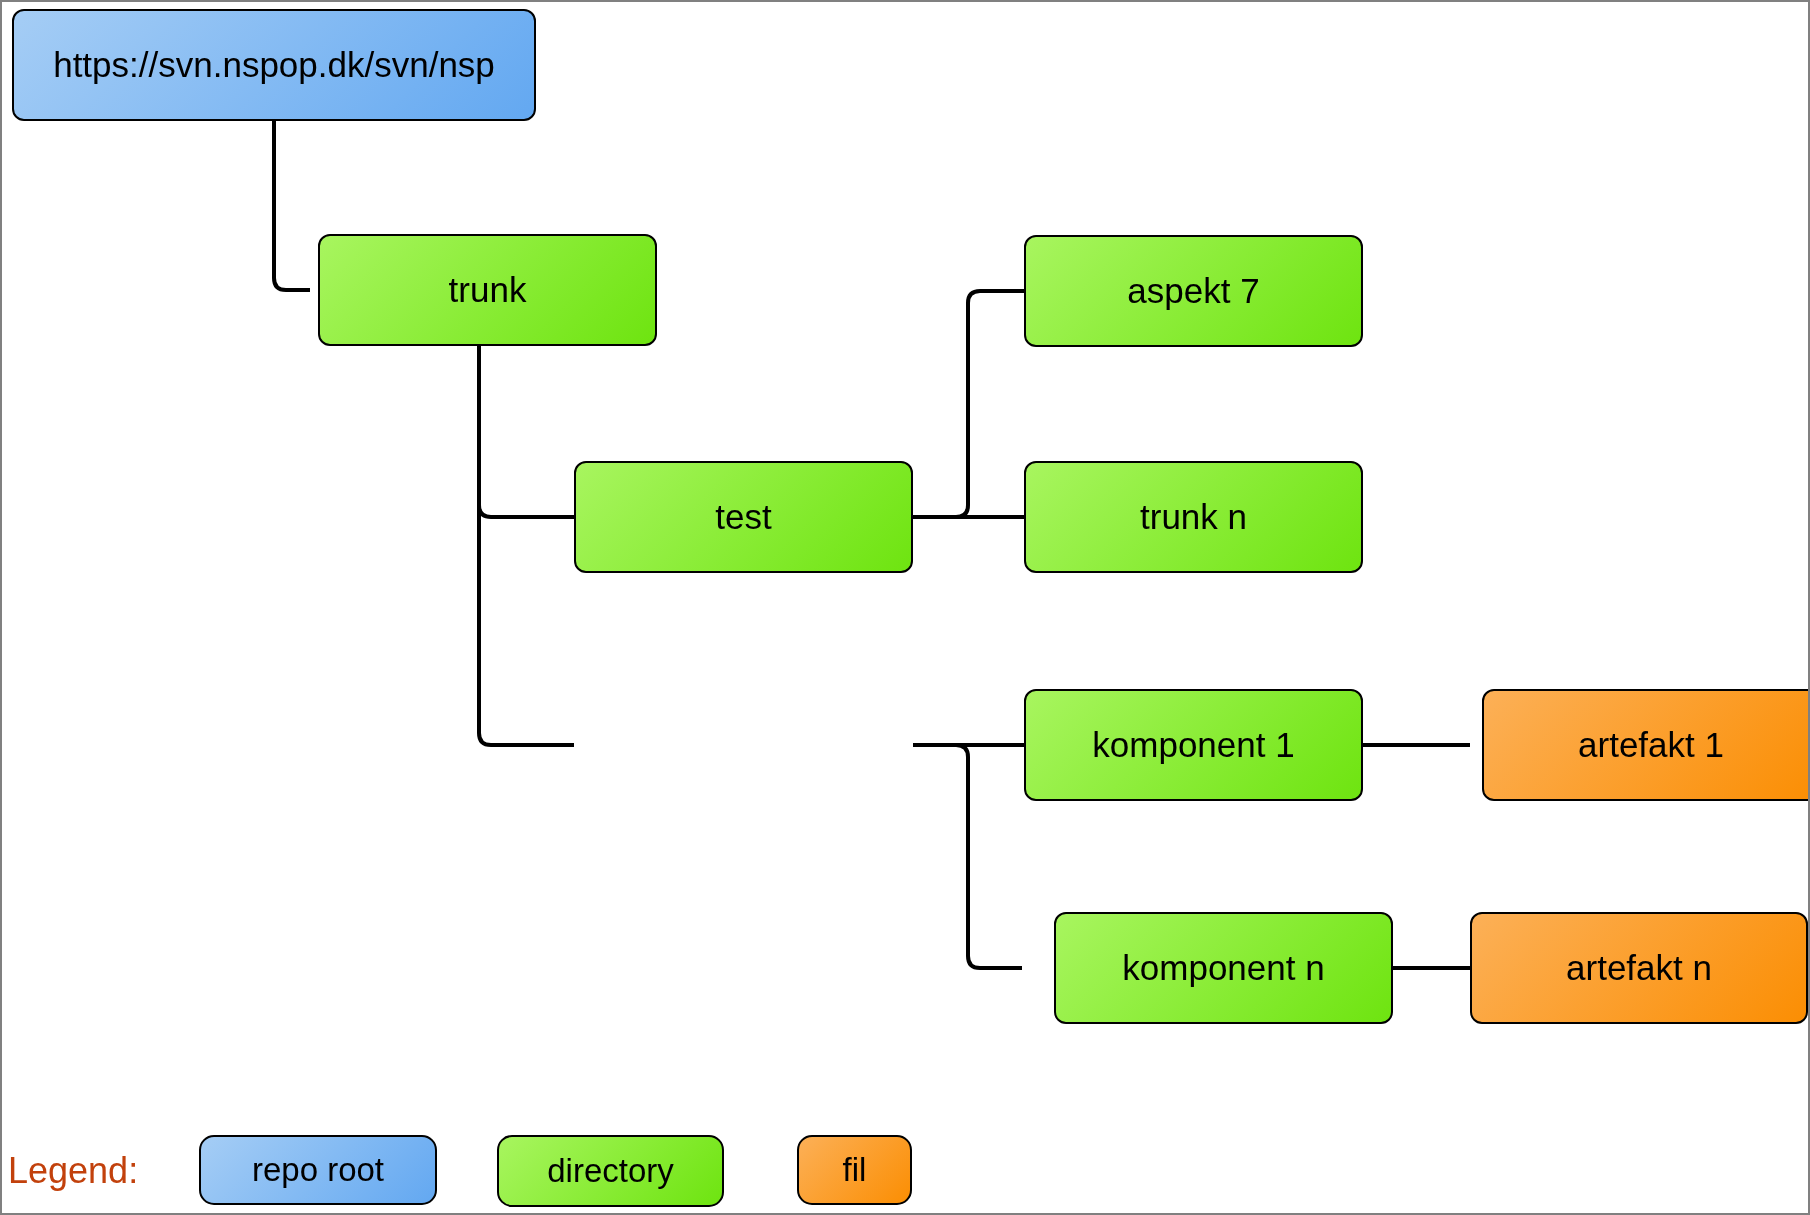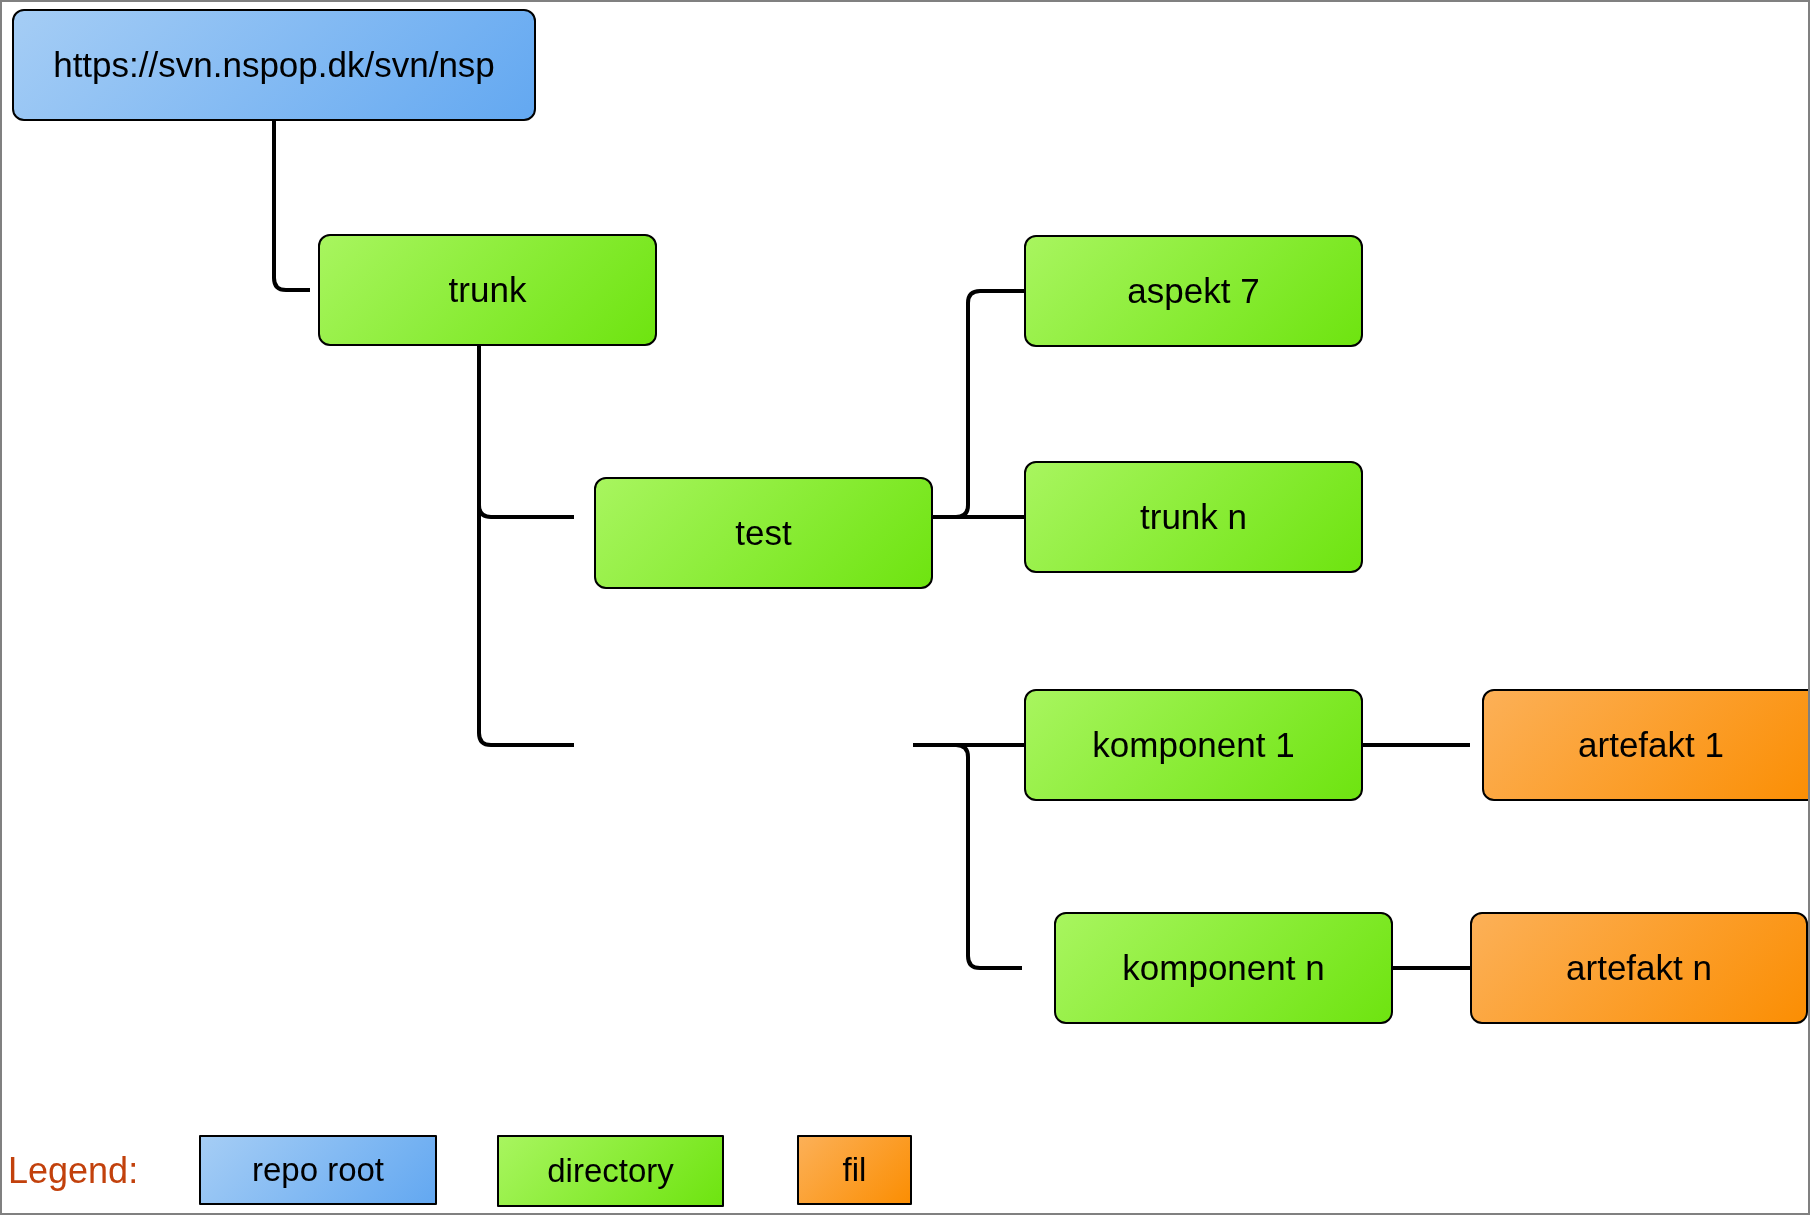--- a/index.html
+++ b/index.html
@@ -55,21 +55,21 @@
     position: absolute;
     left: 6px;
     top: 1146px;
     height: 46px;
     display: flex;
     align-items: center;
     font-size: 36px;
     color: #c2410c;
   }
   .legend-swatch {
-    border-radius: 1px;
+    border-radius: 15px;
     border-width: 2.5px;
     font-size: 33px;
   }
 </style>
 </head>
 <body>
 
 <div class="canvas">
 
   <svg class="connectors" viewBox="0 0 1810 1215" xmlns="http://www.w3.org/2000/svg">
@@ -81,21 +81,21 @@
     <path d="M 911 743 L 1022 743"></path>
     <path d="M 954 743 Q 966 743 966 755 L 966 954 Q 966 966 978 966 L 1020 966"></path>
     <path d="M 1361 743 L 1468 743"></path>
     <path d="M 1359 966 L 1468 966"></path>
   </svg>
 
   <div class="node repo-root" style="left:10px; top:7px; width:524px; height:112px;">https://svn.nspop.dk/svn/nsp</div>
 
   <div class="node directory" style="left:316px; top:232px; width:339px; height:112px;">trunk</div>
 
-  <div class="node directory" style="left:592px; top:459px; width:339px; height:112px;margin-top:16px;">test</div>
+  <div class="node directory" style="left:572px; top:459px; width:339px; height:112px;">test</div>
 
   <div class="node directory" style="left:1022px; top:233px; width:339px; height:112px;">aspekt 7</div>
 
   <div class="node directory" style="left:1022px; top:459px; width:339px; height:112px;">trunk n</div>
 
 
   <div class="node directory" style="left:1022px; top:687px; width:339px; height:112px;">komponent 1</div>
 
   <div class="node fil" style="left:1468px; top:687px; width:338px; height:112px;margin-left:12px;">artefakt 1</div>
 

